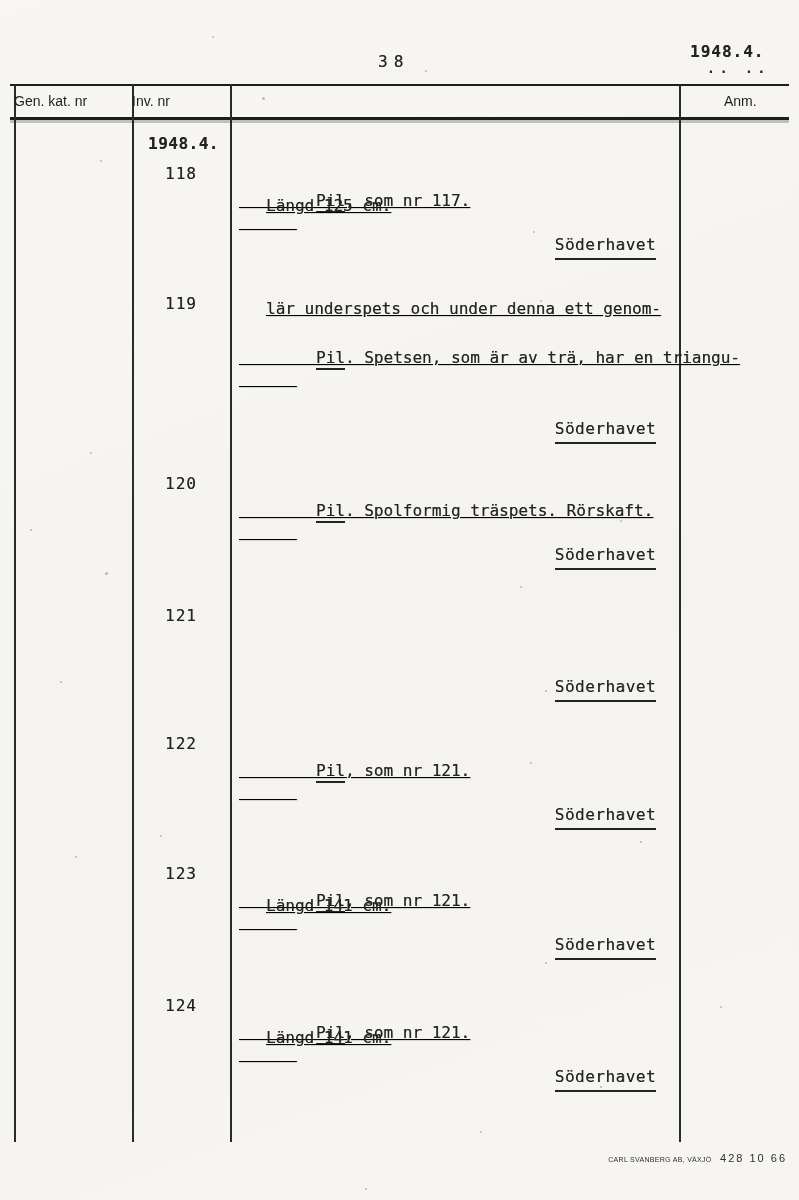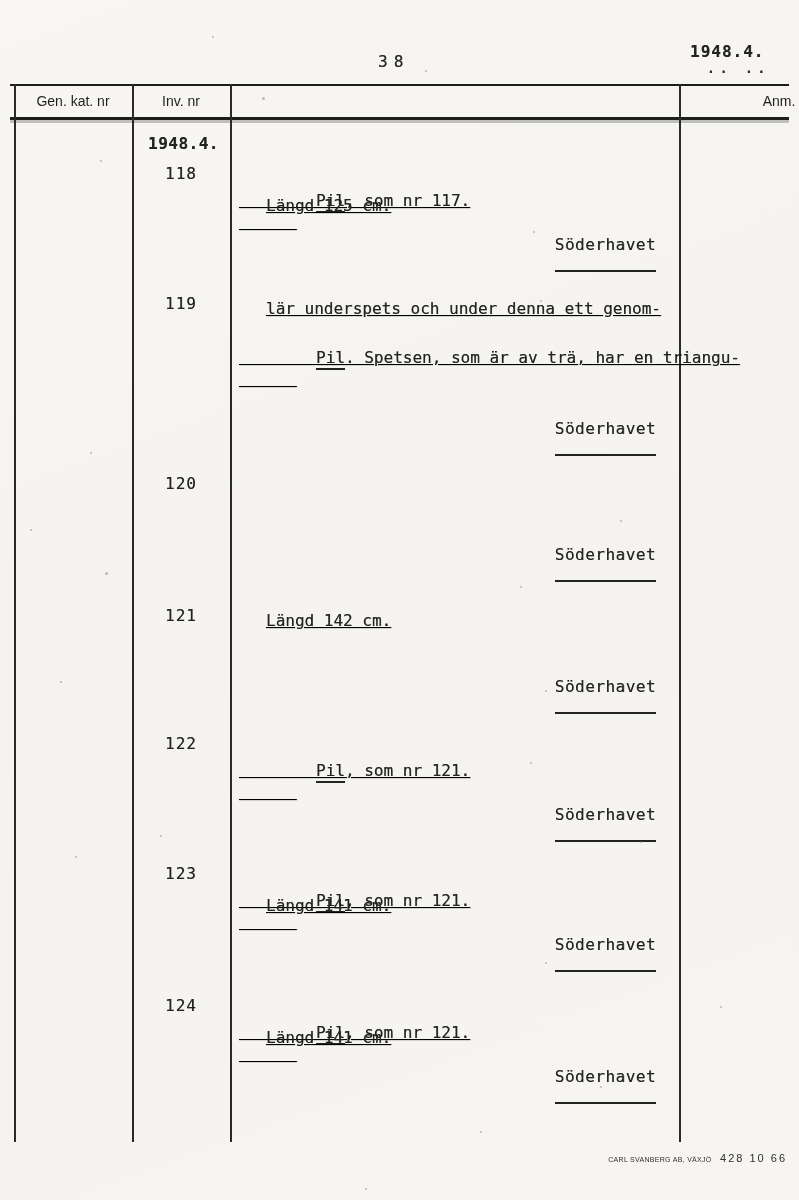--- a/index.html
+++ b/index.html
@@ -36,21 +36,21 @@
   .t-top{left:10px;top:84px;width:779px;height:2px;}
   .t-headline{left:10px;top:117px;width:779px;height:3px;box-shadow:0 3px 0 rgba(30,30,30,.25);}
   .v-left{left:14px;top:84px;width:2px;height:1058px;}
   .v-c1{left:132px;top:84px;width:2px;height:1058px;}
   .v-c2{left:230px;top:84px;width:2px;height:1058px;}
   .v-c3{left:679px;top:84px;width:2px;height:1058px;}
   
   .col-head{
     position:absolute;top:93px;
     font-family:"Liberation Sans",sans-serif;
-    font-size:14px;color:#1f1f1f;text-align:center;
+    font-size:14px;color:#1f1f1f;text-align:left;
   }
   .h-genkat{left:14px;width:118px;}
   .h-invnr{left:132px;width:98px;}
   .h-anm{left:709px;width:110px;padding-left:15px;}
   
   .tw{
     color:#232323;
     font-size:16px;
     text-shadow:0.3px 0.3px 0.4px rgba(35,35,35,.55);
     white-space:pre;
@@ -62,21 +62,21 @@
   .entry{position:absolute;left:0;width:799px;}
   .entry .inv{
     position:absolute;left:132px;top:-4px;width:98px;
     text-align:center;letter-spacing:1px;
   }
   .entry .desc{position:absolute;left:239px;top:0;text-decoration:underline;}
   .entry .line{height:27px;line-height:22px;}
   .entry .line.indent{margin-left:27px;}
   .term{border-bottom:2px solid #232323;padding-bottom:1px;}
   .entry .prov{position:absolute;left:497px;}
-  .prov-text{border-bottom:2px solid #232323;padding-bottom:16px;letter-spacing:0.5px;}
+  .prov-text{border-bottom:2px solid #232323;padding-bottom:4px;letter-spacing:0.5px;}
   
   .printer{
     position:absolute;right:12px;top:1148px;
     font-family:"Liberation Sans",sans-serif;
     color:#2e2e2e;white-space:nowrap;
   }
   .printer .name{font-size:7px;letter-spacing:0.3px;}
   .printer .code{font-size:11px;letter-spacing:2px;margin-left:4px;}
   
   .speck{position:absolute;background:#6e6e6e;border-radius:50%;opacity:.45;}
@@ -128,32 +128,34 @@
       </div>
     </div>
     <div class="prov tw" style="top: 102px;">
       <span class="prov-text">Söderhavet</span>
     </div>
   </div>
 
   <div class="entry" style="top: 478px;">
     <div class="inv tw">120</div>
     <div class="desc">
+      <div class="line tw">
+        <span class="term">Pil</span><span>. Spolformig träspets. Rörskaft.</span>
+      </div>
 
     </div>
     <div class="prov tw" style="top: 48px;">
       <span class="prov-text">Söderhavet</span>
     </div>
   </div>
 
   <div class="entry" style="top: 610px;">
     <div class="inv tw">121</div>
     <div class="desc">
 
-      <div class="line indent tw length-line">Längd 142 cm.</div>
     </div>
     <div class="prov tw" style="top: 48px;">
       <span class="prov-text">Söderhavet</span>
     </div>
   </div>
 
   <div class="entry" style="top: 738px;">
     <div class="inv tw">122</div>
     <div class="desc">
       <div class="line tw">

